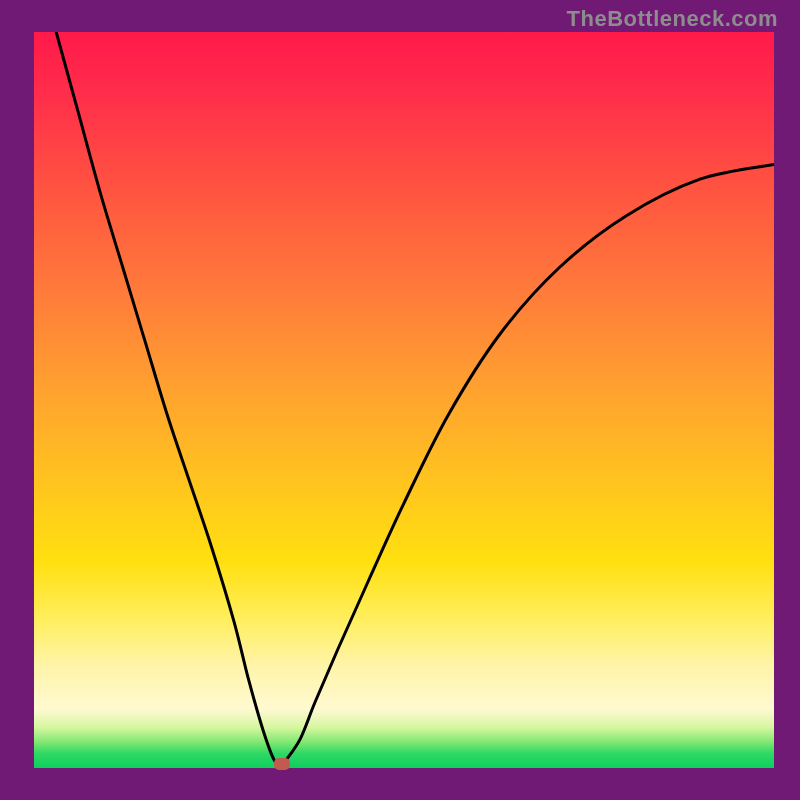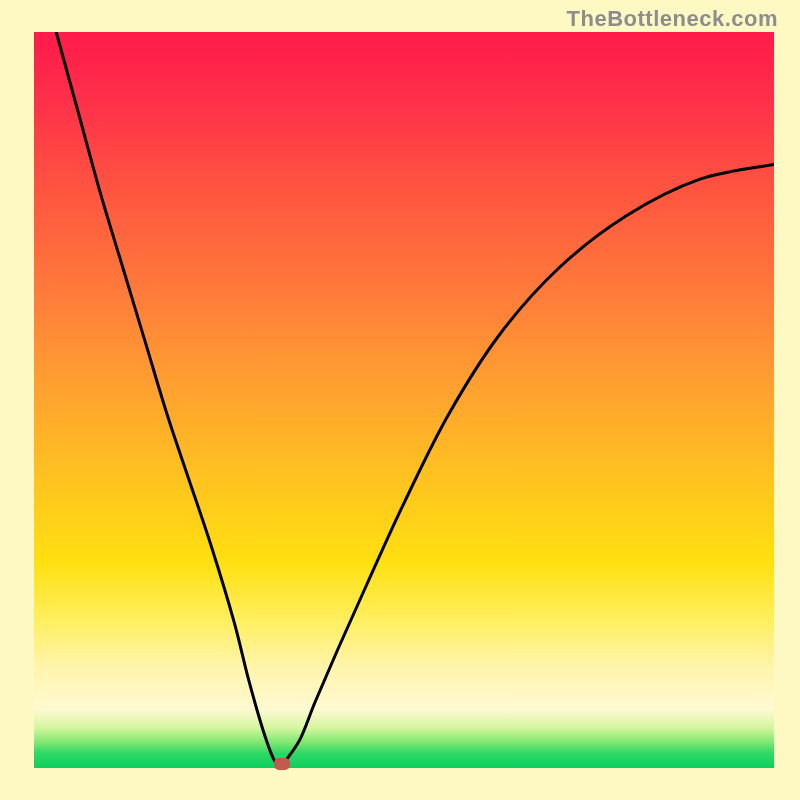--- a/index.html
+++ b/index.html
@@ -9,21 +9,21 @@
     height: 800px;
     background: #000;
     overflow: hidden;
   }
   .frame {
     position: absolute;
     left: 0;
     top: 0;
     width: 800px;
     height: 800px;
-    background: #fef9c3;
+    background: #701a75;
   }
   .plot-area {
     position: absolute;
     left: 34px;
     top: 32px;
     width: 740px;
     height: 736px;
     
     background: linear-gradient(
       to bottom,

